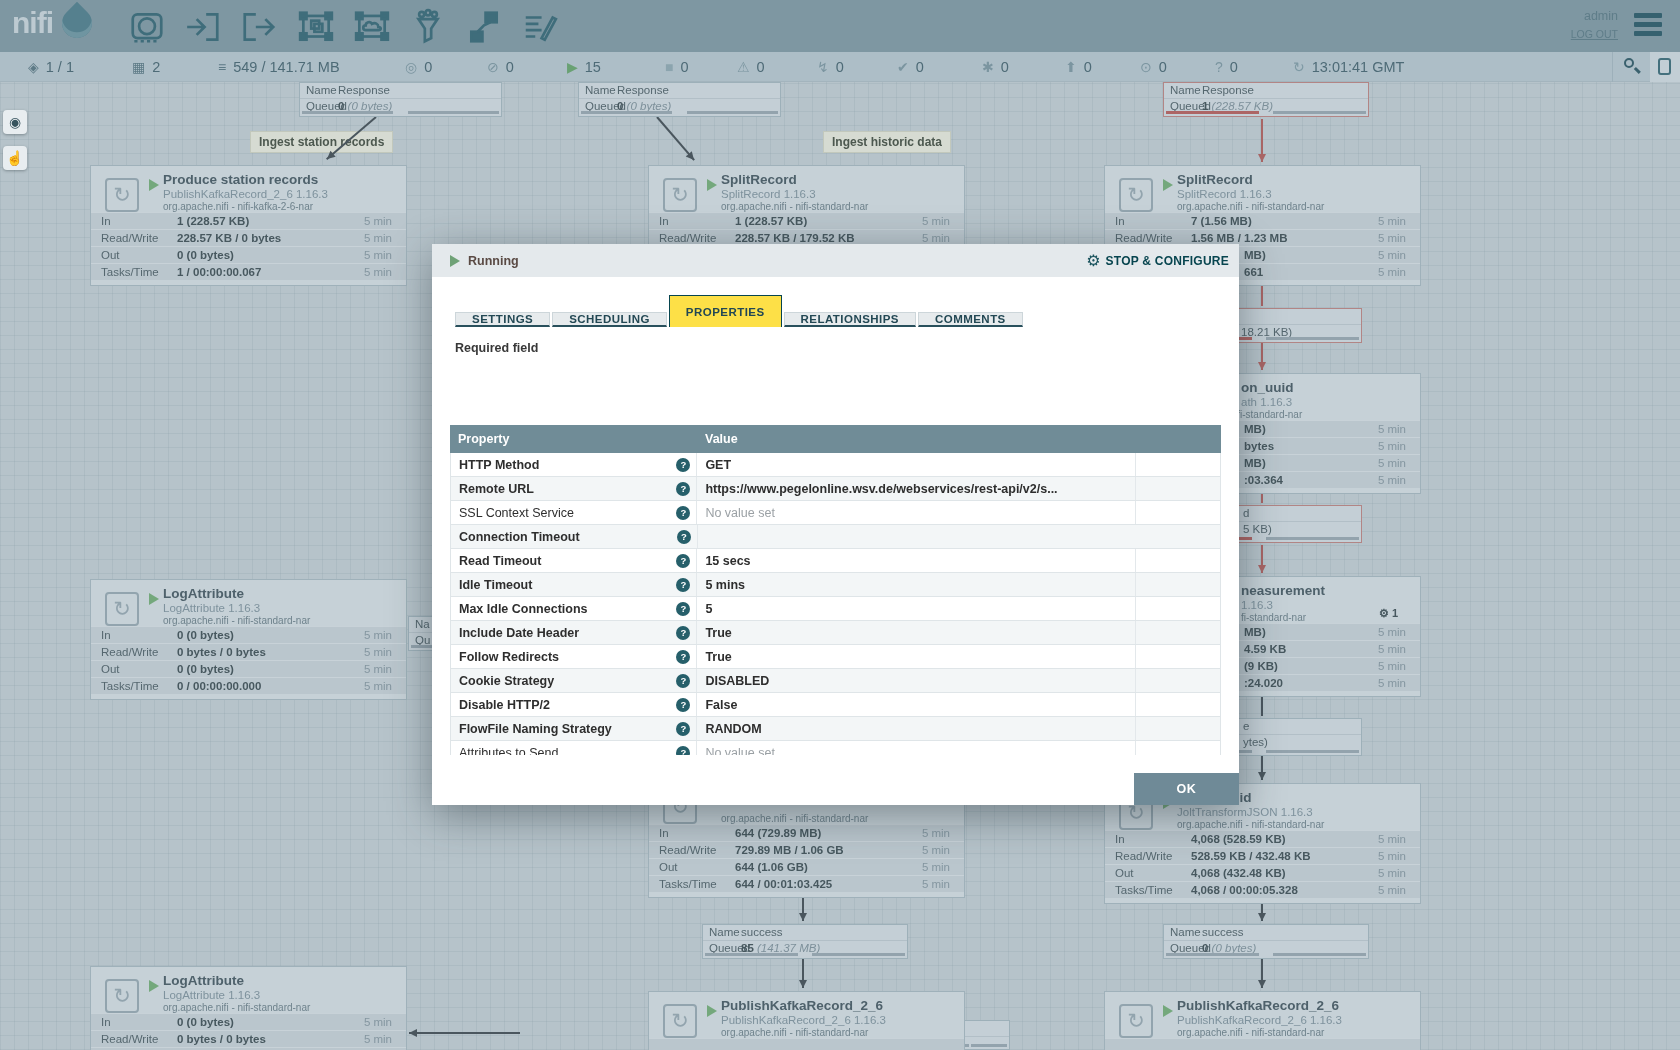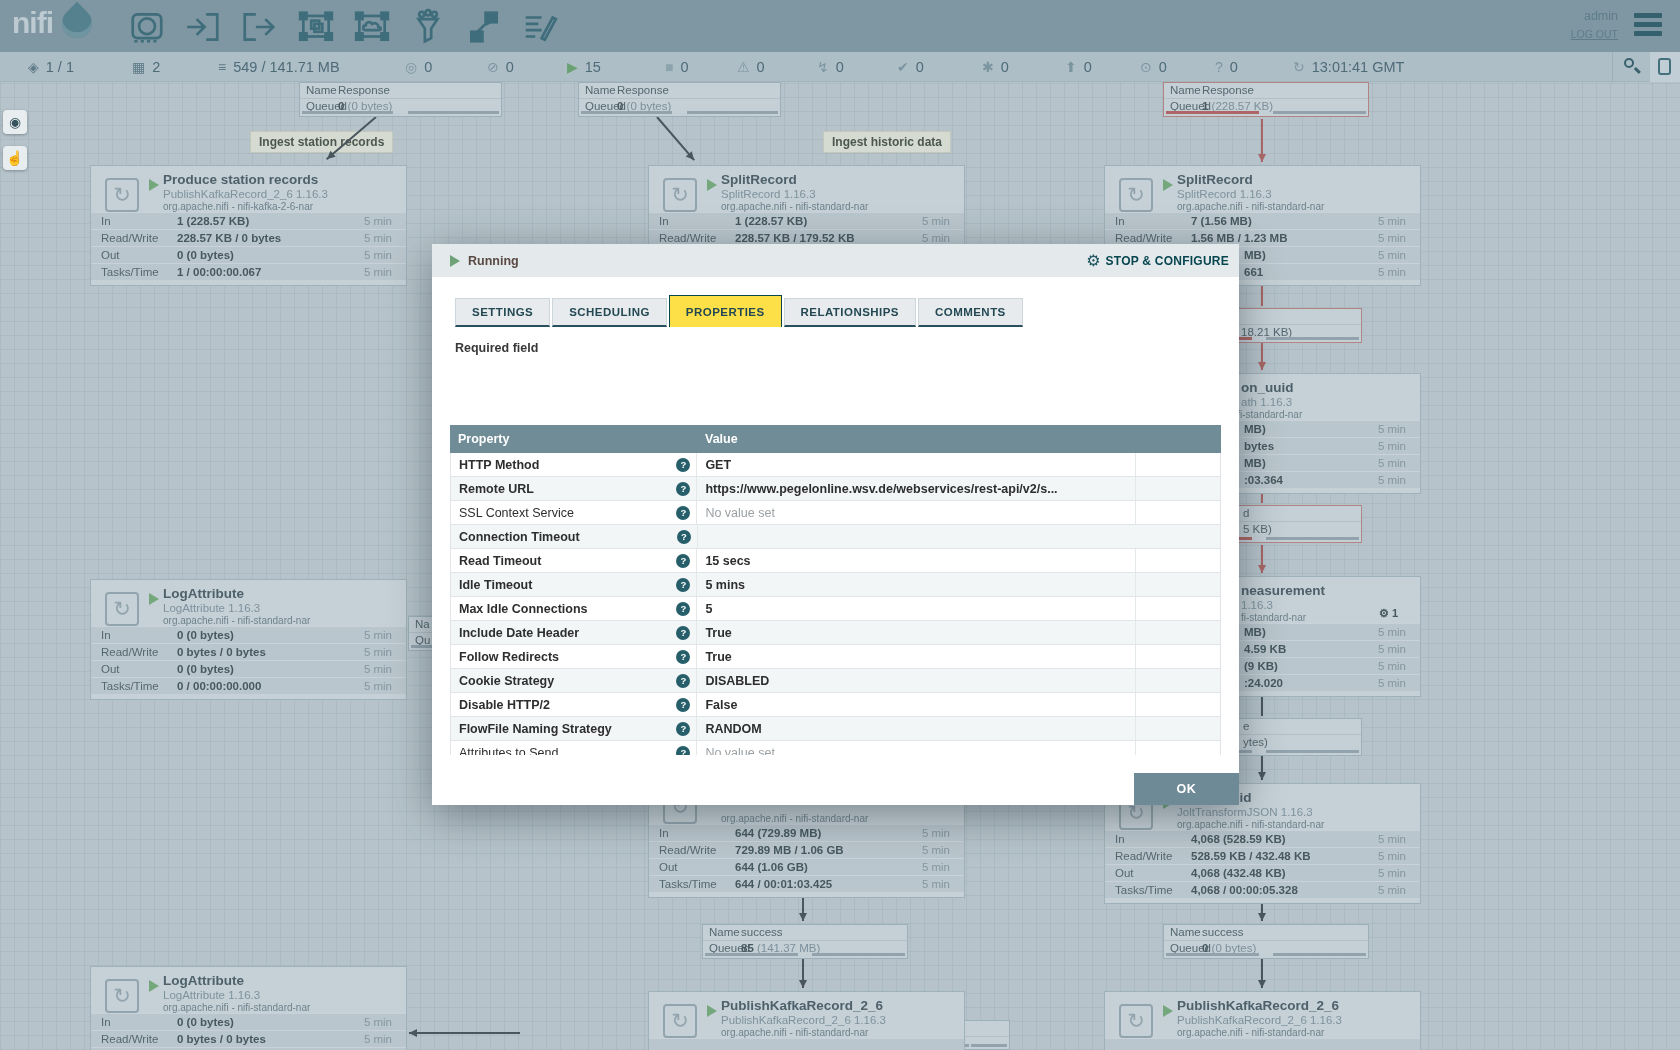--- a/index.html
+++ b/index.html
@@ -52,21 +52,21 @@
   .pc-row .m { position:absolute; right:14px; color:#8496a0; }
   .pc-badge { position:absolute; font-size:11px; color:#47585f; font-weight:bold; }
 
   .cbox { position:absolute; background:#c4cfd6; border:1px solid #9db0b9; }
   .cbox.red { border-color:#b28585; }
   .cb-row { position:relative; height:16px; font-size:11.5px; line-height:15px; color:#55676f; white-space:nowrap; }
   .cb-row.r1 { border-bottom:1px solid #b2bfc7; }
   .cb-row .lab { position:absolute; left:6px; }
   .cb-row .val { position:absolute; left:38px; }
   .cb-row .val b { color:#47585f; }
-  .cb-row .val .lt { color:#7d909a; }
+  .cb-row .val .lt { color:#7d909a;font-style:italic; }
   .cb-bar { position:absolute; bottom:2px; height:3px; background:#93a3ad; }
 
   .clabel { position:absolute; background:#d6dbd2; border:1px solid #c2c8bc; font-size:12px; font-weight:bold; color:#4c584f; padding:3px 8px; white-space:nowrap; }
 
   .cline { position:absolute; height:2px; transform-origin:0 50%; }
   .carrow { position:absolute; width:0; height:0; border-top:4.5px solid transparent; border-bottom:4.5px solid transparent; transform-origin:100% 50%; }
 
   
   .palbtn { position:absolute; width:24px; height:24px; background:#e8edf0; border-radius:4px; box-shadow:0 1px 3px rgba(40,55,60,.4);
      text-align:center; line-height:24px; font-size:14px; color:#37545e; z-index:6; cursor:pointer; }
@@ -80,21 +80,21 @@
      box-shadow:0 10px 40px rgba(30,45,52,.45); }
   #dlg-hd { height:54px; background:#708c97; display:flex; align-items:center; }
   #dlg-title { margin-left:28px; color:#fff; font-size:17px; font-weight:bold; letter-spacing:.02em; }
   #dlg-status { height:33px; background:#e4e9ec; display:flex; align-items:center; padding:0 10px 0 18px; }
   #run-play { width:0; height:0; border-left:10px solid #6fa277; border-top:6px solid transparent; border-bottom:6px solid transparent; margin-right:8px; }
   #run-label { font-size:12.5px; font-weight:bold; color:#5a4a44; }
   #stopcfg { margin-left:auto; display:flex; align-items:center; gap:5px; cursor:pointer; }
   #stopcfg .gear { font-size:16px; color:#1b545e; }
   #stopcfg .txt { font-size:12px; font-weight:bold; color:#07454f; letter-spacing:.02em; }
   #tabbar { display:flex; align-items:flex-end; height:32px; margin:18px 0 0 23px; }
-  .tab { height:29px; background:#e7ebed; border:1px solid #cdd6da; border-bottom:2px solid #29505c;
+  .tab { height:15px; background:#e7ebed; border:1px solid #cdd6da; border-bottom:2px solid #29505c;
      font-size:11.5px; font-weight:bold; color:#234854; letter-spacing:.04em; padding:0 16px; margin-right:2px;
      display:flex; align-items:center; cursor:pointer; }
   .tab.active { height:32px; background:#fde047; border:1px solid #07454f; border-bottom:none; }
   #reqhint { margin:14px 0 0 23px; font-size:12.5px; font-weight:bold; color:#383838; }
   #ptable { position:absolute; left:18px; top:181px; width:771px; }
   #pt-head { display:flex; height:28px; background:#708c97; color:#fff; font-size:12.5px; font-weight:bold; align-items:center; }
   #pt-head .c1 { width:247px; padding-left:8px; }
   #pt-head .c2 { width:440px; padding-left:8px; }
   #pt-head .c3 { width:84px; }
   #pt-body { height:302px; overflow:hidden; border-left:1px solid #dfe5e8; border-right:1px solid #dfe5e8; }

